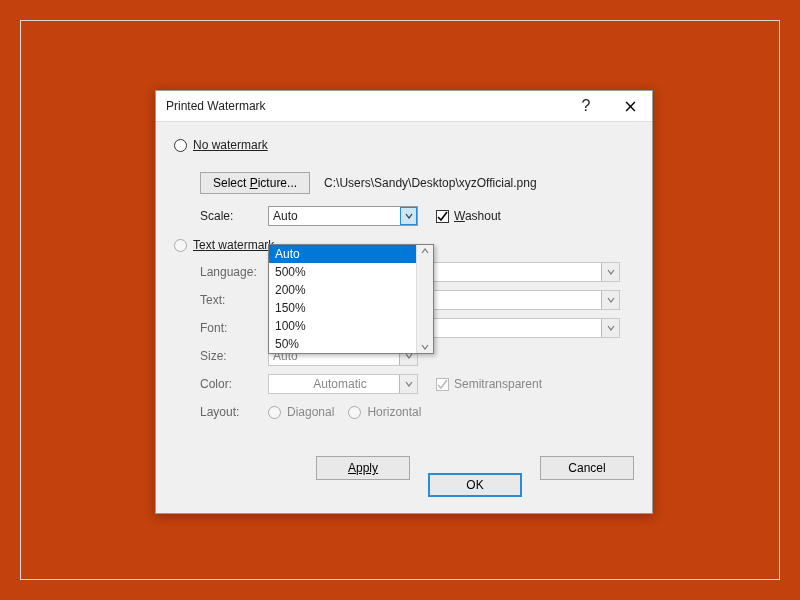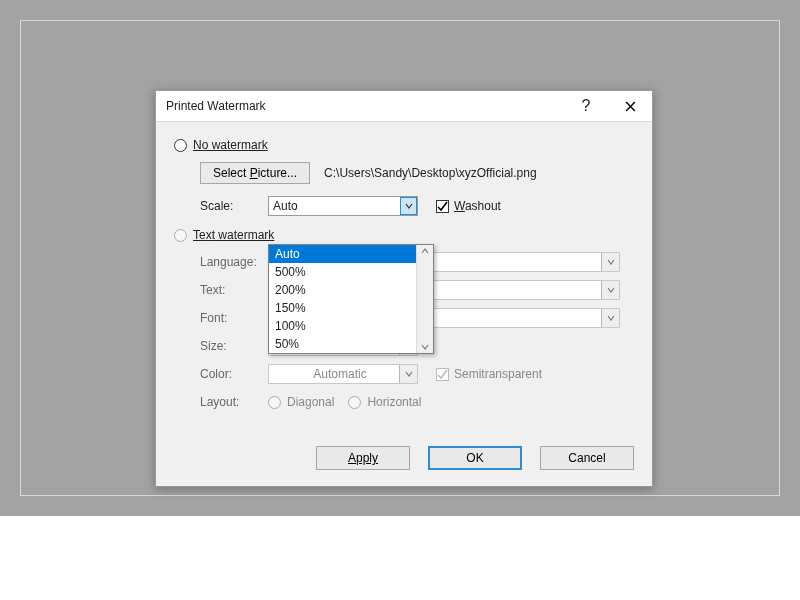--- a/index.html
+++ b/index.html
@@ -7,22 +7,22 @@
     padding: 0;
     width: 800px;
     height: 600px;
     overflow: hidden;
     font-family: "Segoe UI", Tahoma, sans-serif;
     font-size: 12px;
     color: #222;
   }
   .backdrop {
     width: 800px;
-    height: 516px;
-    background: #a3a3a3;
+    height: 600px;
+    background: #c2410c;
     position: relative;
     box-sizing: border-box;
   }
   
   .outer-frame {
     position: absolute;
     inset: 20px;
     border: 1px solid #d9d9d9;
     pointer-events: none;
   }
@@ -91,21 +91,21 @@
   }
   .ul { text-decoration: underline; }
 
   .indent {
     margin-left: 26px;
   }
 
   .select-pic-row {
     display: flex;
     align-items: center;
-    margin: 6px 0 8px 0;
+    margin: 16px 0 8px 0;
   }
   .btn {
     background: #e9e9e9;
     border: 1px solid #a7a7a7;
     padding: 3px 12px;
     font-family: inherit;
     font-size: 12px;
     min-height: 22px;
     box-sizing: border-box;
   }
@@ -196,20 +196,21 @@
     width: 94px;
     height: 24px;
     border: 1px solid #a7a7a7;
     background: #e9e9e9;
     font-family: inherit;
     font-size: 12px;
   }
   .footer .fbtn.default {
     border: 1px solid #2a8dd4;
     box-shadow: inset 0 0 0 1px #2a8dd4;
+    margin-top: 17px;
   }
 
   
   .popup {
     position: absolute;
     left: 267px;  
     top: 117px;
     width: 164px;
     background: #fff;
     border: 1px solid #808080;

